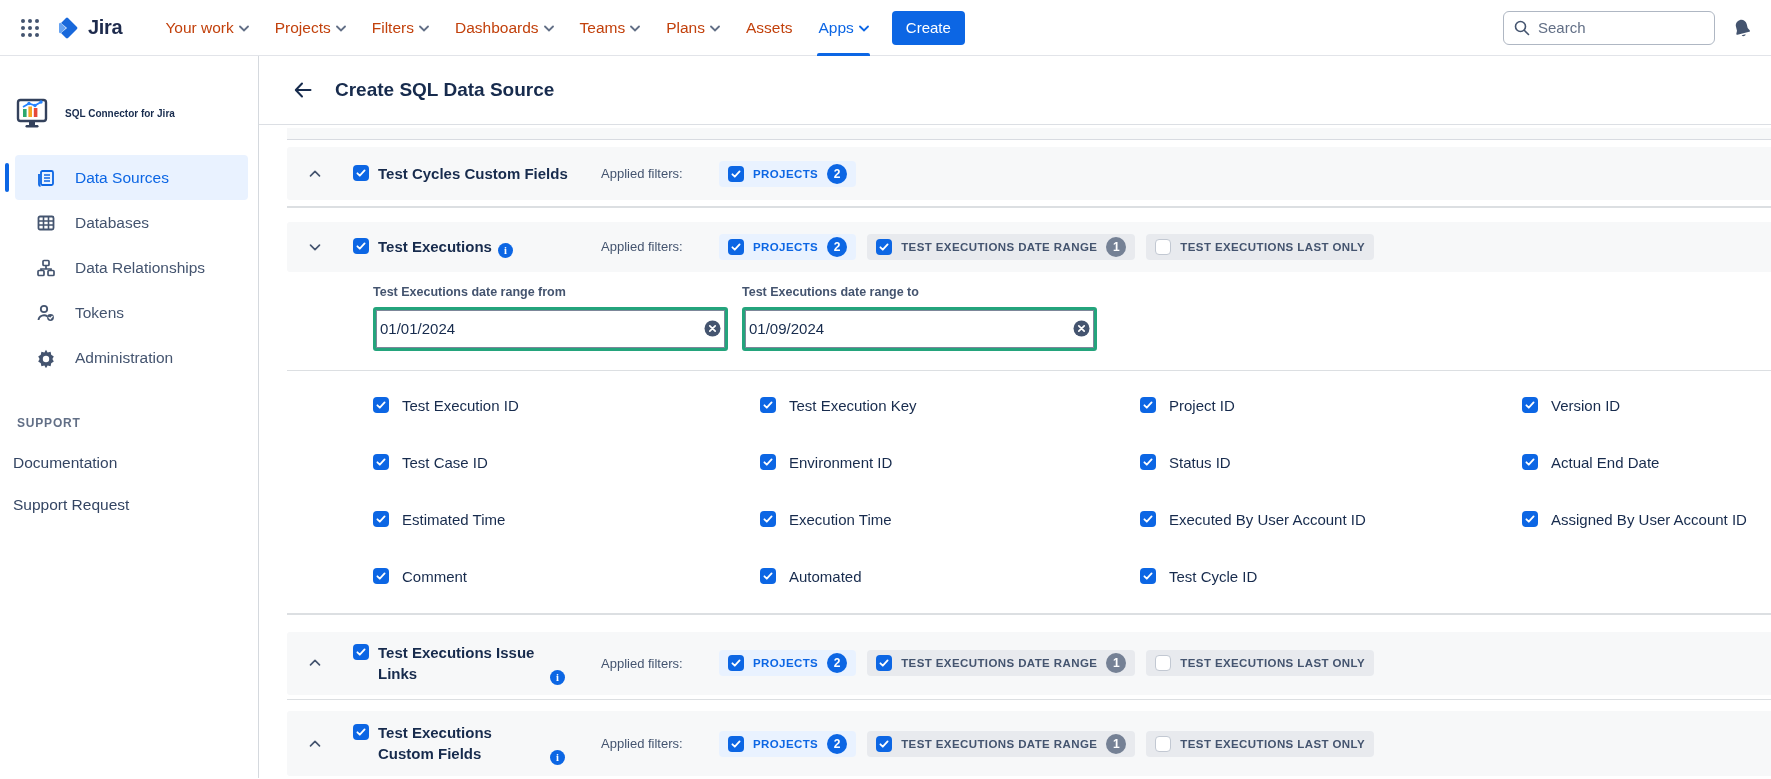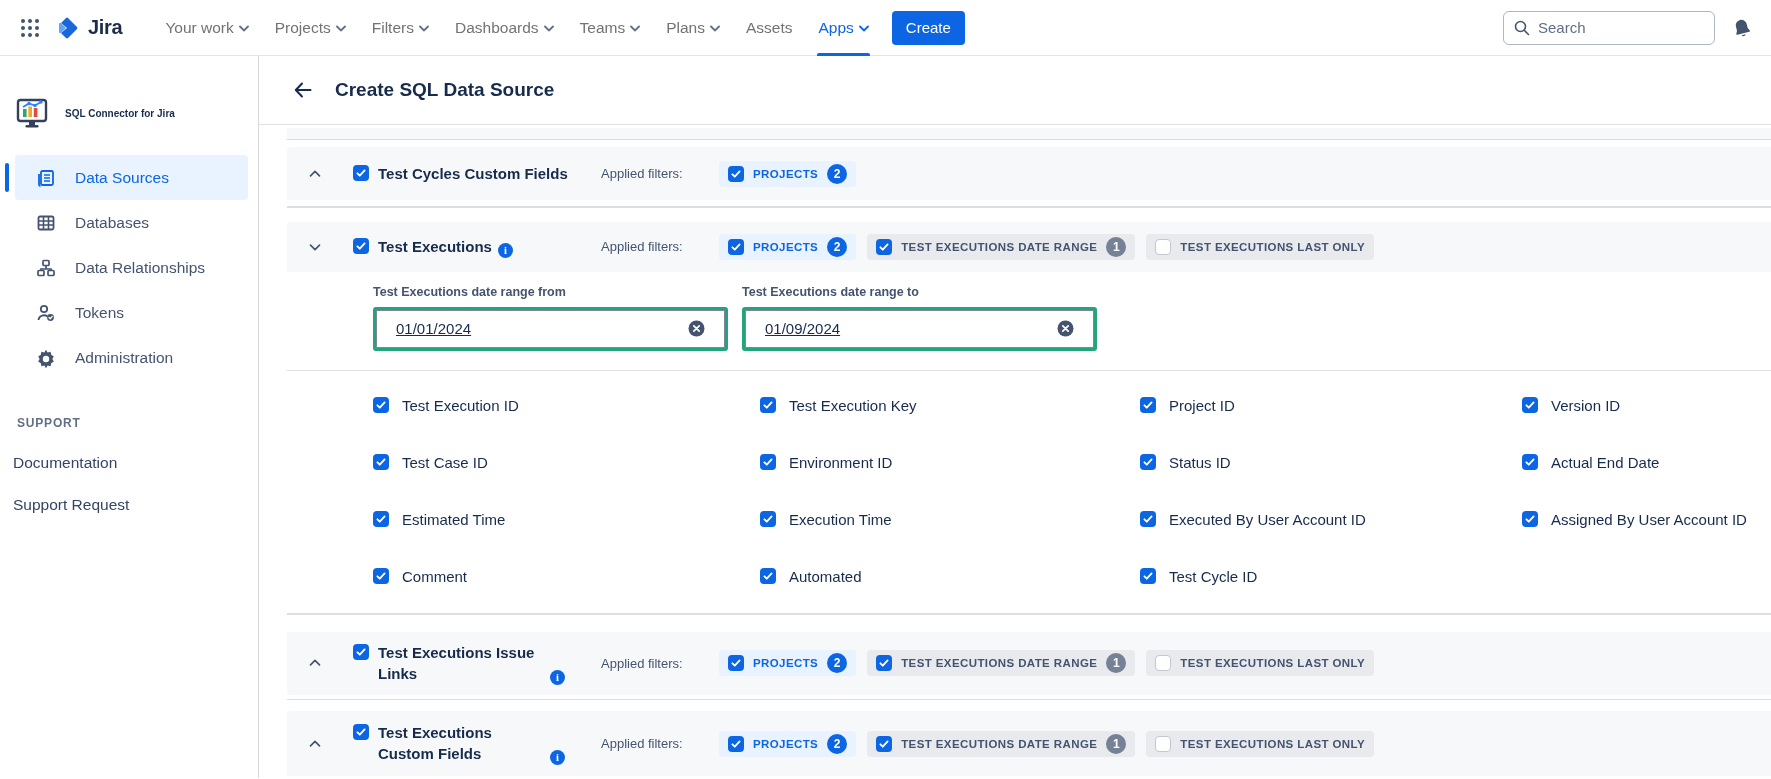--- a/index.html
+++ b/index.html
@@ -14,21 +14,21 @@
   .topnav {
     height:56px; display:flex; align-items:center;
     padding:0 18px 0 16px; border-bottom:1px solid #E2E4E9; background:#fff;
   }
   .appgrid-btn { width:28px; height:28px; display:flex; align-items:center; justify-content:center; border-radius:4px; cursor:pointer; }
   .brand { display:flex; align-items:center; gap:6px; margin:0 30px 0 12px; }
   .brand-text { font-size:20px; font-weight:700; color:#1E2B4D; letter-spacing:-0.3px; }
   .nav-items { display:flex; align-items:center; height:56px; }
   .nav-item {
     position:relative; height:56px; display:flex; align-items:center; gap:5px;
-    padding:0 13px; font-size:15.5px; font-weight:500; color:#737373; cursor:pointer; white-space:nowrap;
+    padding:0 13px; font-size:15.5px; font-weight:500; color:#c2410c; cursor:pointer; white-space:nowrap;
   }
   .nav-item.active { color:#0C66E4; }
   .nav-item.active .underline { position:absolute; left:12px; right:12px; bottom:0; height:3px; background:#0C66E4; border-radius:2px 2px 0 0; }
   .caret { margin-top:2px; }
   .create-btn {
     margin-left:10px; height:34px; padding:0 14px; background:#0C66E4; color:#fff;
     font-size:15px; font-weight:500; border:none; border-radius:4px; cursor:pointer;
   }
   .nav-right { margin-left:auto; display:flex; align-items:center; gap:16px; }
   .search-box {
@@ -107,21 +107,21 @@
     vertical-align:-2px; margin-left:6px; cursor:pointer; font-family:"Liberation Serif", serif;
   }
 
   
   .date-fields { display:flex; gap:14px; margin:13px 0 0 114px; }
   .date-field { width:355px; }
   .date-label { font-size:12.5px; font-weight:700; color:#44546F; margin-bottom:8px; }
   .date-input {
     margin-top:0; height:44px; background:#fff; border:3px solid #24A47C; border-radius:3px;
     box-shadow: inset 0 0 0 1px #7D8799;
-    display:flex; align-items:center; padding:0 20px;text-decoration:underline;
+    display:flex; align-items:center; padding:0 4px;
   }
   .date-input input { border:none; outline:none; flex:1; font-size:15px; color:#172B4D; font-family:"Liberation Sans",sans-serif; }
   .clear-btn { width:17px; height:17px; flex:none; cursor:pointer; }
   .panel-div1 { margin-top:19px; }
 
   .field-grid {
     padding:26px 0 29px 114px;
     display:grid; grid-template-columns:387px 380px 382px auto; row-gap:41px;
   }
   .field-item { display:flex; align-items:center; gap:13px; height:16px; }

